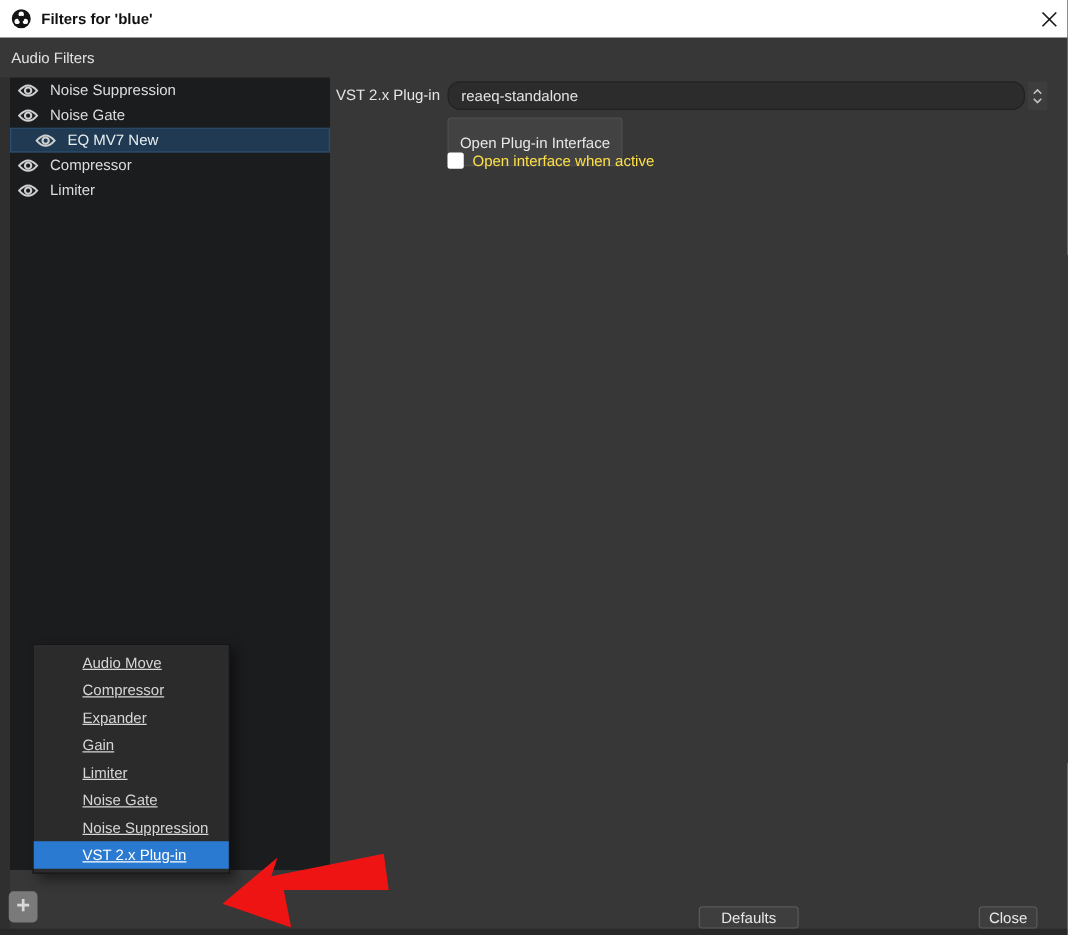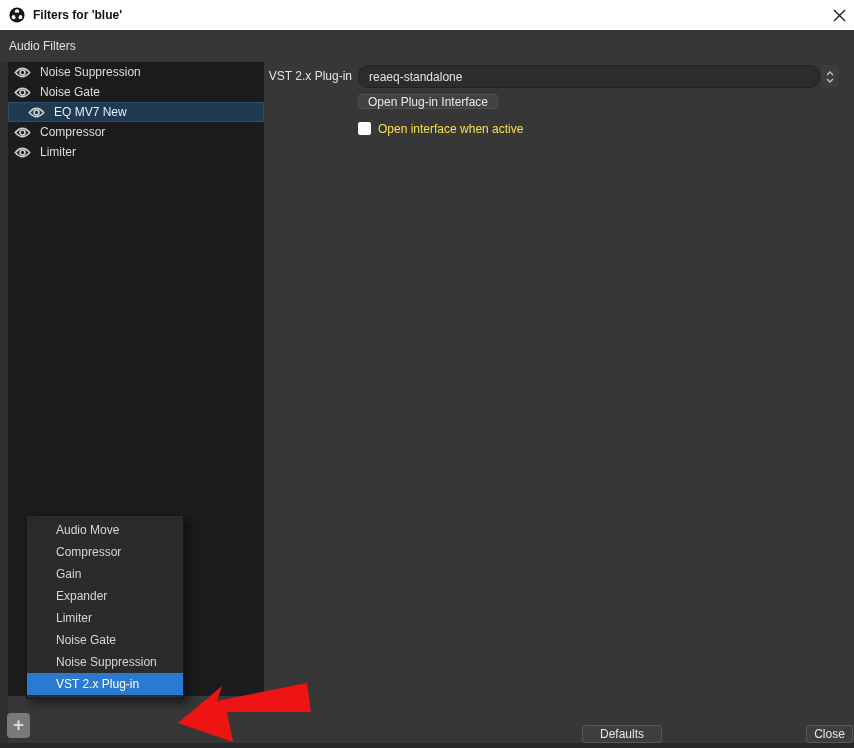--- a/index.html
+++ b/index.html
@@ -29,39 +29,39 @@
                  z-index:2; font-weight:bold; }
 
   
   .prop-label { position:absolute; left:264px; top:65px; width:88px; height:23px; line-height:23px;
                 text-align:right; color:#e5e5e5; }
   .combo { position:absolute; left:358px; top:65px; width:462px; height:23px; background:#2c2c2c;
            border:1px solid #222222; border-radius:10px; display:flex; align-items:center;
            color:#e3e3e3; padding-left:10px; }
   .combo-spinner { position:absolute; left:822px; top:65px; width:16px; height:23px; background:#3d3d3d;
            border-radius:2px; display:flex; flex-direction:column; align-items:center; justify-content:center; gap:2px; }
-  .open-iface-btn { position:absolute; left:358px; top:94px; width:140px; height:15px; background:#424242;
+  .open-iface-btn { position:absolute; left:358px; top:94px; width:140px; height:39px; background:#424242;
            border:1px solid #4e4e4e; border-radius:3px; color:#e8e8e8; display:flex; align-items:center;
            justify-content:center; }
   .chk-row { position:absolute; left:358px; top:121px; height:15px; display:flex; align-items:center; }
   .chk-box { width:13px; height:13px; background:#ffffff; border-radius:2px; }
   .chk-label { margin-left:7px; color:#fde047; }
 
   
   .defaults-btn { position:absolute; left:559px; top:725px; width:80px; height:18px; }
   .close-dialog-btn { position:absolute; left:783px; top:725px; width:47px; height:18px; }
   .dlg-btn { background:#3e3e3e; border:1px solid #585858; border-radius:3px; color:#e8e8e8;
-             display:flex; align-items:center; justify-content:center; font-size:12px;margin-left:23px; }
+             display:flex; align-items:center; justify-content:center; font-size:12px; }
   .bottom-edge { position:absolute; left:0; bottom:0; width:854px; height:5px; background:#282828; }
 
   
   .context-menu { position:absolute; left:26px; top:515px; width:158px; background:#2b2b2b;
                   border:1px solid #161616; padding:3px 0; z-index:5;
                   box-shadow:5px 5px 9px rgba(0,0,0,0.45); }
-  .menu-item { height:22px; line-height:22px; padding-left:29px; color:#d6d6d6; }
+  .menu-item { height:22px; line-height:22px; padding-left:39px; color:#d6d6d6;text-decoration:underline; }
   .menu-item.highlighted { background:#2b7ad2; color:#ffffff; }
 
   
   .arrow-svg { position:absolute; left:170px; top:648px; z-index:10; }
 </style>
 </head>
 <body>
 
 <div class="window">
 
@@ -149,24 +149,24 @@
 
   <div class="context-menu">
 
   <div class="menu-item">
         <span>Audio Move</span>
       </div>
       <div class="menu-item">
         <span>Compressor</span>
       </div>
       <div class="menu-item">
-        <span>Gain</span>
+        <span>Expander</span>
       </div>
       <div class="menu-item">
-        <span>Expander</span>
+        <span>Gain</span>
       </div>
       <div class="menu-item">
         <span>Limiter</span>
       </div>
       <div class="menu-item">
         <span>Noise Gate</span>
       </div>
       <div class="menu-item">
         <span>Noise Suppression</span>
       </div>

